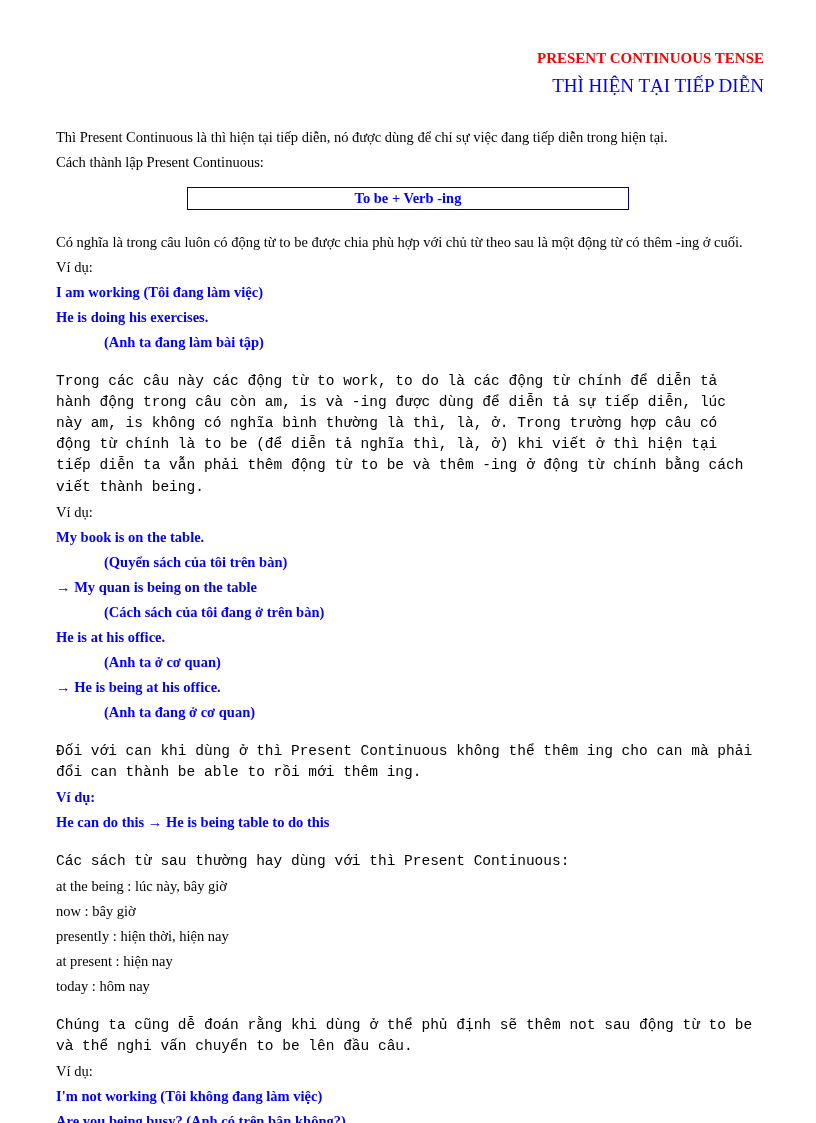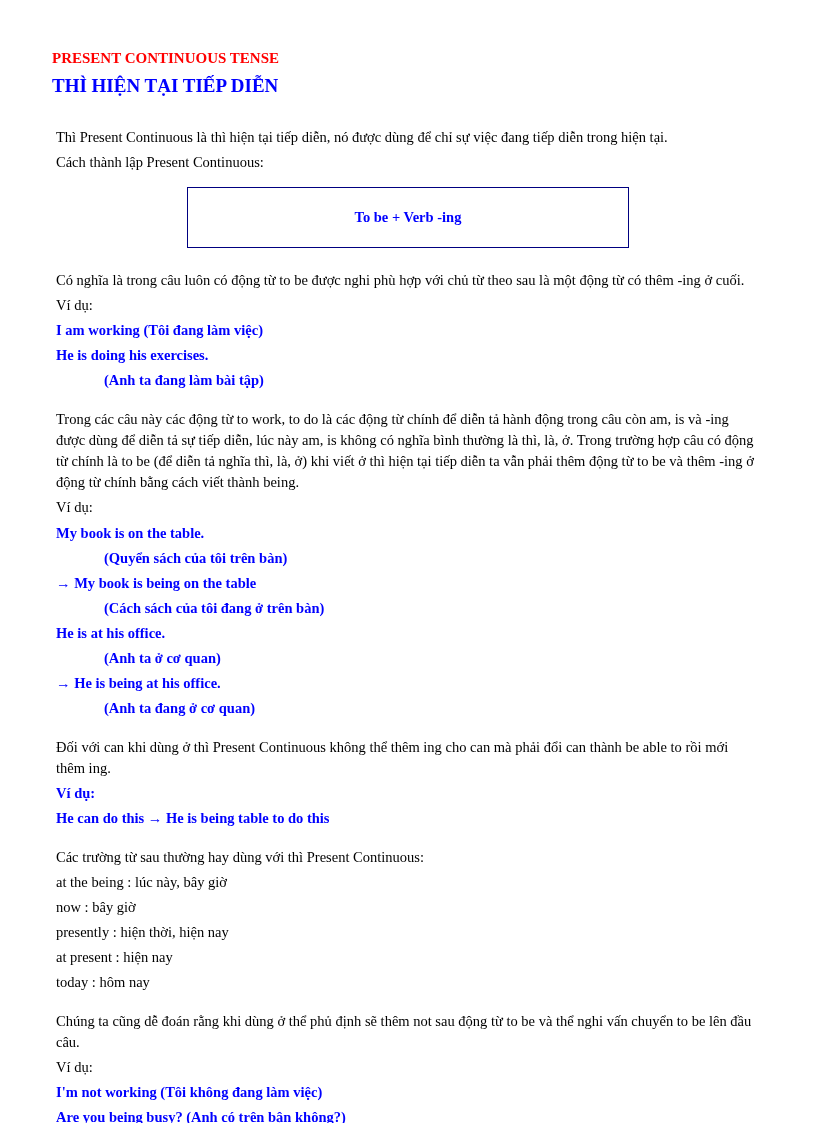--- a/index.html
+++ b/index.html
@@ -7,91 +7,92 @@
       padding: 48px 52px;
       font-family: "Palatino Linotype", "Book Antiqua", Palatino, serif;
       font-size: 14.5px;
       line-height: 1.45;
       color: #000000;
       background: #ffffff;
       width: 816px;
       box-sizing: border-box;
     }
     .title-block {
-      text-align: left;
+      text-align: right;
       margin-bottom: 28px;
     }
     .title-red {
       color: #ff0000;
       font-weight: bold;
       font-size: 15px;
     }
     .title-blue {
       color: #0000ff;
-      font-weight: bold;
+      font-weight: normal;
       font-size: 19px;
       margin-top: 2px;
     }
     .para {
       margin: 4px;
     }
     .blue-bold {
       color: #0000ff;
       font-weight: bold;
       font-family: Liberation Serif, serif;
     }
     .formula-box {
       border: 1px solid #000080;
       width: 440px;
       margin: 14px auto 22px auto;
-      padding: 19px 0;
+      padding: 0 0;
       text-align: center;
       color: #0000ff;
       font-weight: bold;
     }
     .indent1 { padding-left: 48px; }
     .section-gap {
       margin-top: 18px;
+      font-family: Liberation Mono, monospace;
     }
   </style>
 </head>
 <body>
 
 <div class="title-block">
   <div class="title-red">PRESENT CONTINUOUS TENSE</div>
   <div class="title-blue">THÌ HIỆN TẠI TIẾP DIỄN</div>
 </div>
 
 <p class="para">Thì Present Continuous là thì hiện tại tiếp diễn, nó được dùng để chỉ sự việc đang tiếp diễn trong hiện tại.</p>
 <p class="para">Cách thành lập Present Continuous:</p>
 
 <div class="formula-box">To be + Verb -ing</div>
 
-<p class="para">Có nghĩa là trong câu luôn có động từ to be được nghi phù hợp với chủ từ theo sau là một động từ có thêm -ing ở cuối.</p>
+<p class="para">Có nghĩa là trong câu luôn có động từ to be được chia phù hợp với chủ từ theo sau là một động từ có thêm -ing ở cuối.</p>
 <p class="para">Ví dụ:</p>
 <p class="para blue-bold">I am working (Tôi đang làm việc)</p>
 <p class="para blue-bold">He is doing his exercises.</p>
 <p class="para blue-bold indent1">(Anh ta đang làm bài tập)</p>
 
 <p class="para section-gap">Trong các câu này các động từ to work, to do là các động từ chính để diễn tả hành động trong câu còn am, is và -ing được dùng để diễn tả sự tiếp diễn, lúc này am, is không có nghĩa bình thường là thì, là, ở. Trong trường hợp câu có động từ chính là to be (để diễn tả nghĩa thì, là, ở) khi viết ở thì hiện tại tiếp diễn ta vẫn phải thêm động từ to be và thêm -ing ở động từ chính bằng cách viết thành being.</p>
 <p class="para">Ví dụ:</p>
 <p class="para blue-bold">My book is on the table.</p>
 <p class="para blue-bold indent1">(Quyển sách của tôi trên bàn)</p>
-<p class="para blue-bold">→ My book is being on the table</p>
+<p class="para blue-bold">→ My quan is being on the table</p>
 <p class="para blue-bold indent1">(Cách sách của tôi đang ở trên bàn)</p>
 <p class="para blue-bold">He is at his office.</p>
 <p class="para blue-bold indent1">(Anh ta ở cơ quan)</p>
 <p class="para blue-bold">→ He is being at his office.</p>
 <p class="para blue-bold indent1">(Anh ta đang ở cơ quan)</p>
 
 <p class="para section-gap">Đối với can khi dùng ở thì Present Continuous không thể thêm ing cho can mà phải đổi can thành be able to rồi mới thêm ing.</p>
 <p class="para blue-bold">Ví dụ:</p>
 <p class="para blue-bold">He can do this    → He is being table to do this</p>
 
-<p class="para section-gap">Các trường từ sau thường hay dùng với thì Present Continuous:</p>
+<p class="para section-gap">Các sách từ sau thường hay dùng với thì Present Continuous:</p>
 <p class="para">at the being         : lúc này, bây giờ</p>
 <p class="para">now     : bây giờ</p>
 <p class="para">presently       : hiện thời, hiện nay</p>
 <p class="para">at present      : hiện nay</p>
 <p class="para">today   : hôm nay</p>
 
 <p class="para section-gap">Chúng ta cũng dễ đoán rằng khi dùng ở thể phủ định sẽ thêm not sau động từ to be và thể nghi vấn chuyển to be lên đầu câu.</p>
 <p class="para">Ví dụ:</p>
 <p class="para blue-bold">I'm not working (Tôi không đang làm việc)</p>
 <p class="para blue-bold">Are you being busy? (Anh có trên bận không?)</p>

